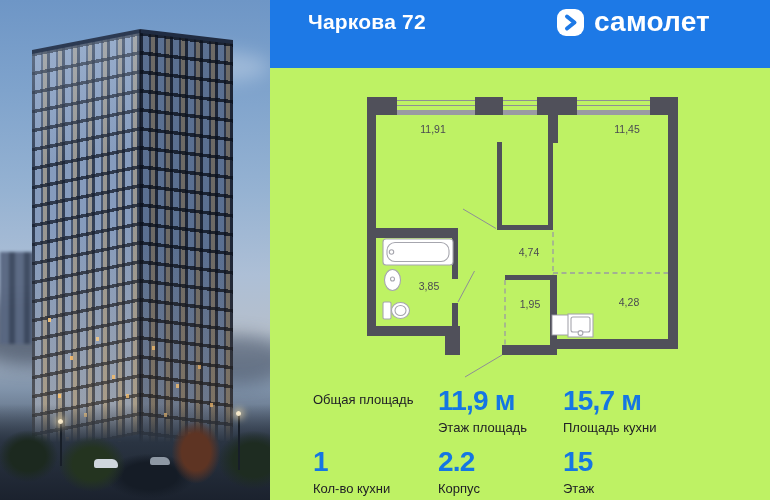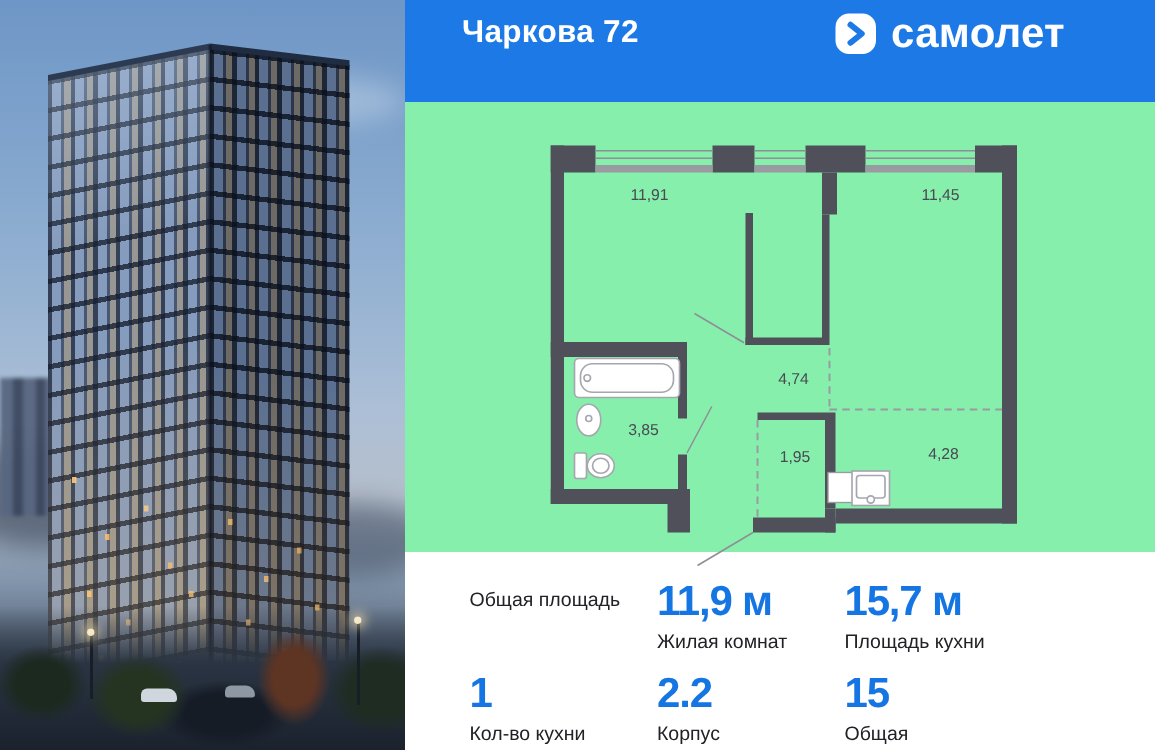--- a/index.html
+++ b/index.html
@@ -53,21 +53,21 @@
   .car.b{left:150px;bottom:35px;width:20px;height:8px;background:#8e98a4;}
   .lamp{position:absolute;width:2px;background:#171e28;}
   .lamp.p1{left:238px;bottom:30px;height:56px;}
   .lamp.p2{left:60px;bottom:34px;height:44px;}
   .lamp-glow{position:absolute;width:5px;height:5px;border-radius:50%;background:rgba(255,240,205,.95);
     box-shadow:0 0 7px 3px rgba(255,230,170,.6);}
   .lamp-glow.g1{left:236px;bottom:84px;}
   .lamp-glow.g2{left:58px;bottom:76px;}
 
   
-  .panel{position:absolute;left:270px;top:0;width:500px;height:368px;background:#86efac;}
+  .panel{position:absolute;left:270px;top:0;width:500px;height:500px;background:#bef264;}
   .header{position:absolute;left:0;top:0;width:500px;height:68px;background:#1d79e6;}
   .title{position:absolute;left:38px;top:9px;font-size:21px;font-weight:600;color:#ffffff;letter-spacing:.2px;line-height:1.2;}
   .logo{position:absolute;left:287px;top:8px;display:flex;align-items:center;gap:10px;}
   .logo-icon{width:27px;height:27px;border-radius:9px;background:#ffffff;display:flex;align-items:center;justify-content:center;}
   .logo-text{font-size:28px;font-weight:700;color:#ffffff;line-height:1;letter-spacing:.2px;}
 
   .plan{position:absolute;left:97px;top:93px;}
   .room-label{font-family:"Liberation Sans","DejaVu Sans",sans-serif;font-size:10.5px;fill:#4a4a52;}
 
   .stat{position:absolute;white-space:nowrap;}
@@ -199,37 +199,37 @@
         <text class="room-label" x="262" y="213">4,28</text>
       </g>
     </svg>
 
     <div class="row1">
       <div class="stat col1">
         <div class="stat-label">Общая площадь</div>
       </div>
       <div class="stat col2">
         <div class="stat-value">11,9 м</div>
-        <div class="stat-label">Жилая комнат</div>
+        <div class="stat-label">Этаж площадь</div>
       </div>
       <div class="stat col3">
         <div class="stat-value">15,7 м</div>
         <div class="stat-label">Площадь кухни</div>
       </div>
     </div>
 
     <div class="row2">
       <div class="stat col1">
         <div class="stat-value">1</div>
         <div class="stat-label">Кол-во кухни</div>
       </div>
       <div class="stat col2">
         <div class="stat-value">2.2</div>
         <div class="stat-label">Корпус</div>
       </div>
       <div class="stat col3">
         <div class="stat-value">15</div>
-        <div class="stat-label">Общая</div>
+        <div class="stat-label">Этаж</div>
       </div>
     </div>
 
   </div>
 </div>
 
 </body></html>

